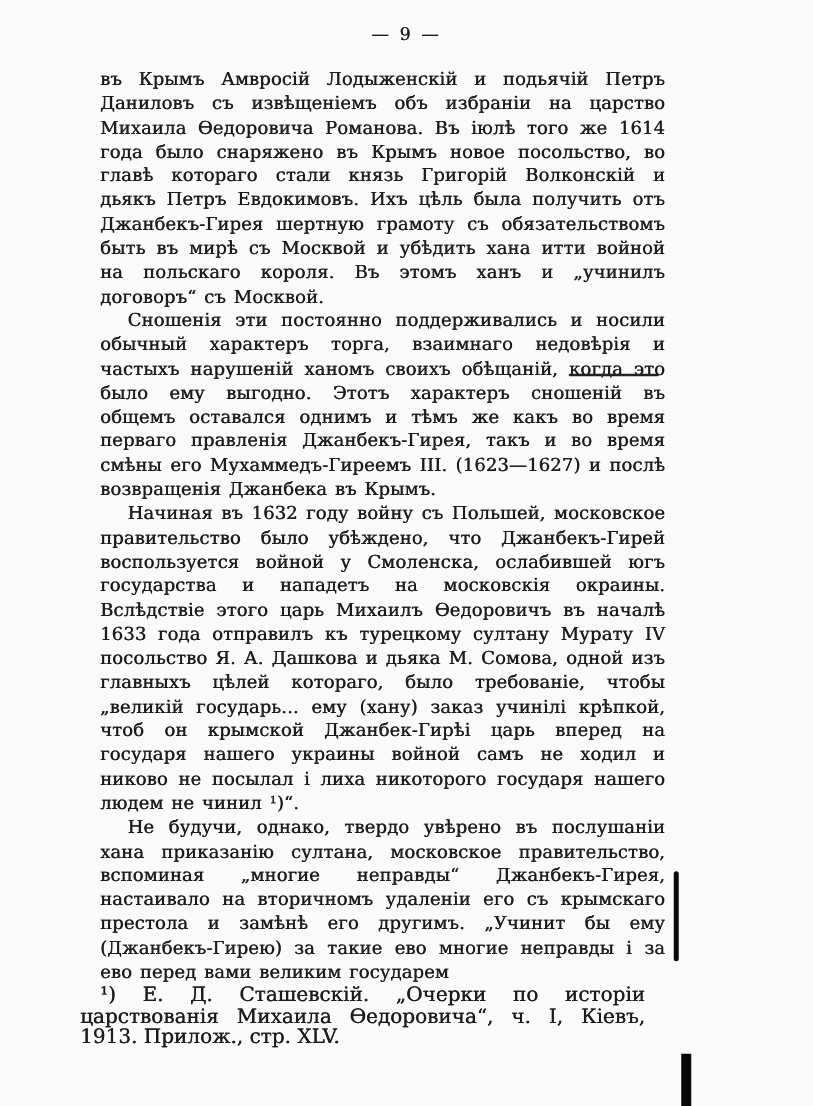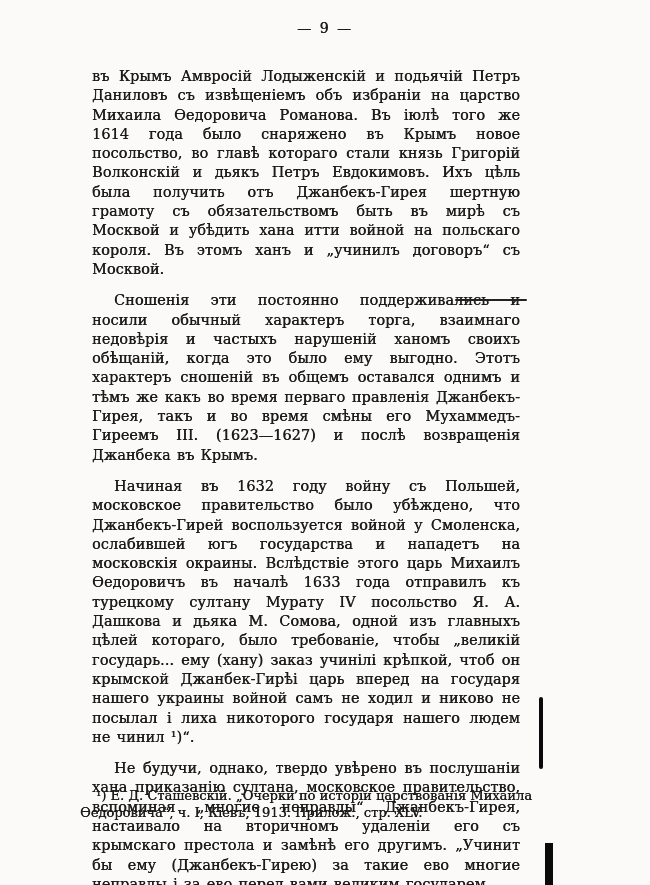--- a/index.html
+++ b/index.html
@@ -28,28 +28,28 @@
     top: 55px;
     left: 80px;
     width: 452px;
     font-size: 14.4px;
     line-height: 19.3px;
     text-align: justify;
     word-spacing: 1.5px;
     letter-spacing: 0.1px;
     text-shadow: 0.35px 0 0 currentColor; 
   }
-  .para { text-indent: 22px; margin: 12px; }
+  .para { text-indent: 22px; margin: 0; }
   .para.no-indent { text-indent: 0; }
   .footnote {
     position: absolute;
-    left: 80px;
+    left: 64px;
     top: 788px;
     width: 452px;
-    font-size: 13px;
+    font-size: 16px;
     line-height: 16.5px;
     text-align: justify;
     text-indent: 16px;
     text-shadow: 0.3px 0 0 currentColor;
   }
   .ink-line {
     position: absolute;
     left: 455px;
     top: 299px;
     width: 72px;

